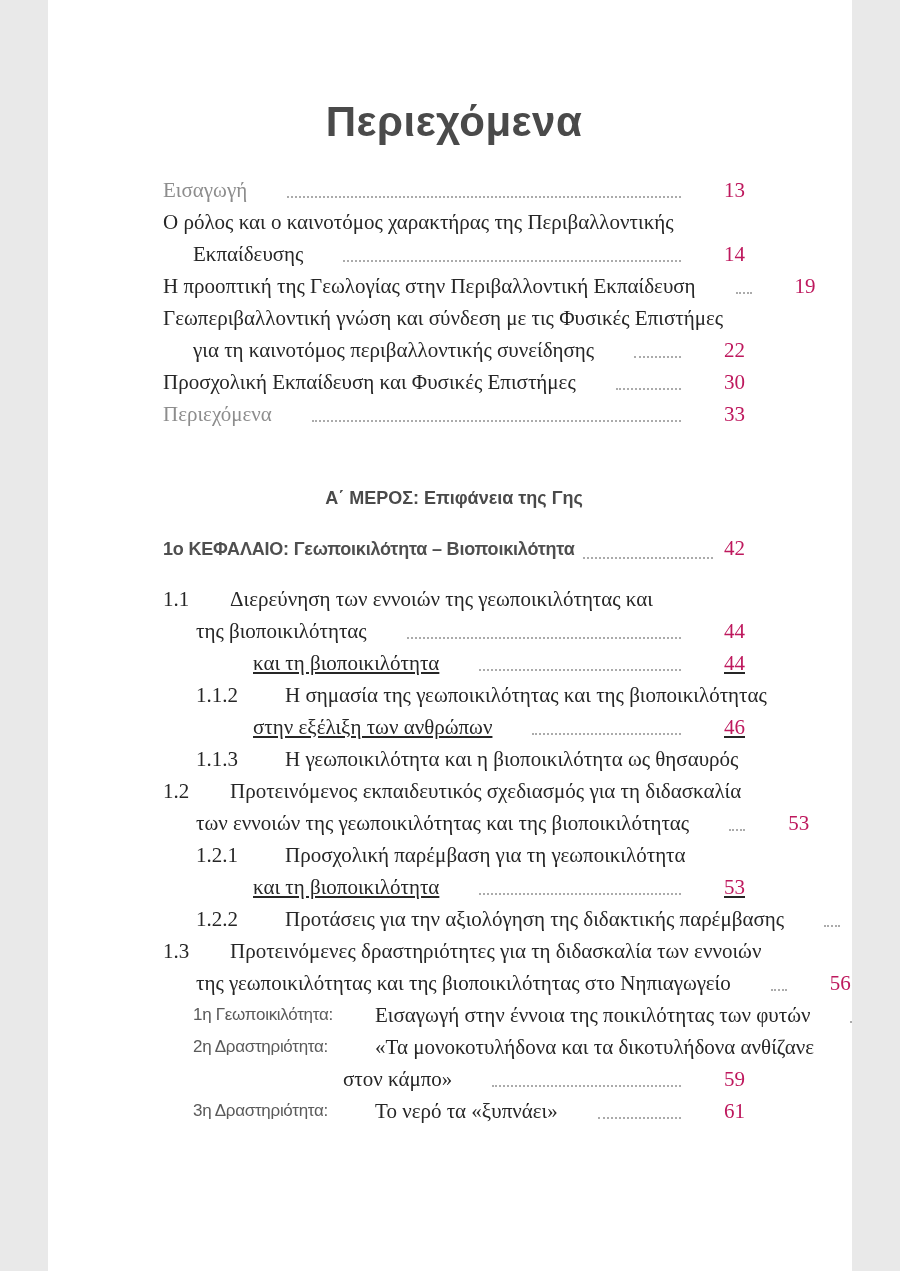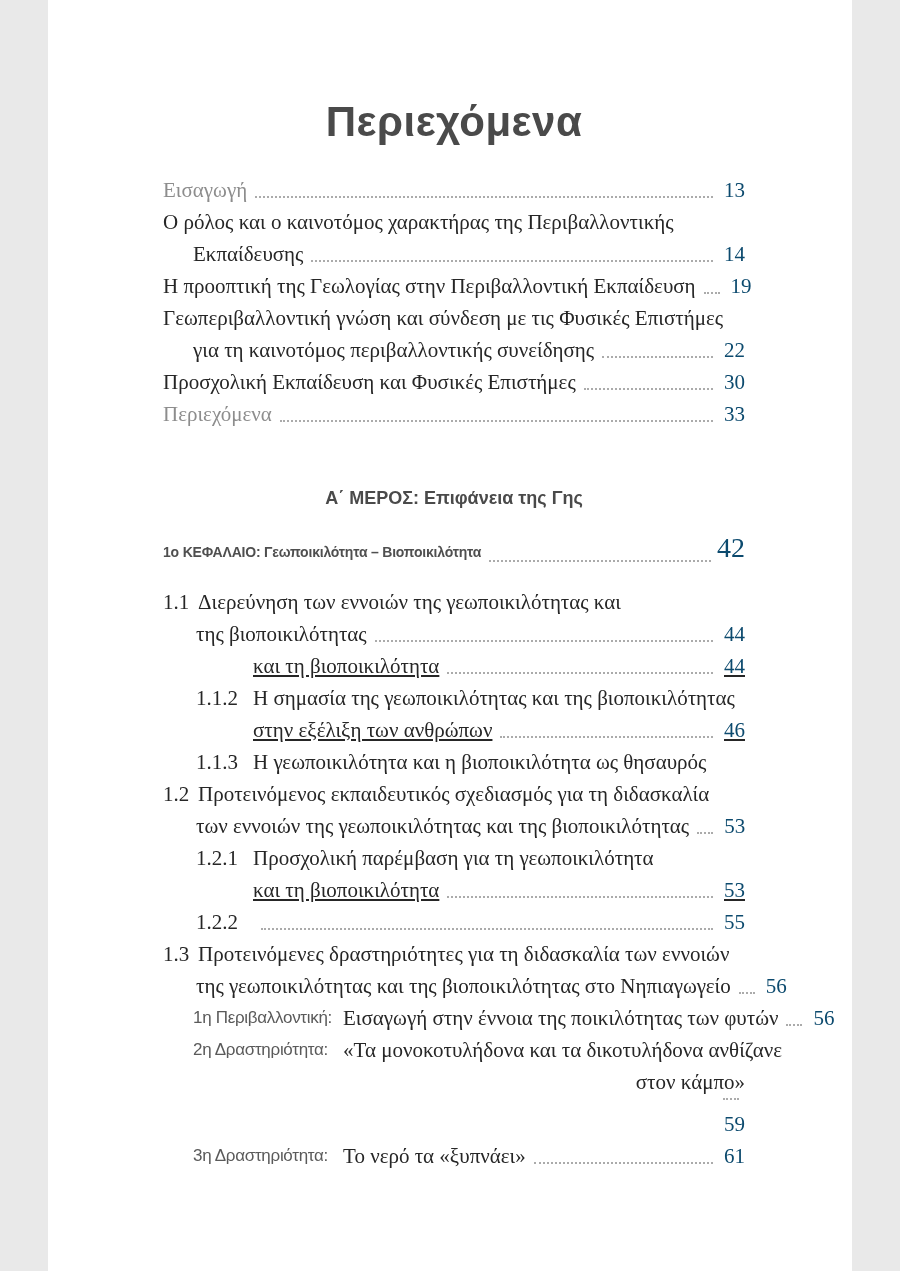--- a/index.html
+++ b/index.html
@@ -23,82 +23,83 @@
     font-weight:bold;
     font-size:42px;
     line-height:48px;
     color:#4a4a4a;
     letter-spacing:0.5px;
     margin:0 0 28px 0;
   }
   .toc-list{margin:0;padding:0;}
   .row{
     display:flex;
-    align-items:flex-end;
+    align-items:flex-start;
     line-height:32px;
     font-size:21px;
     color:#262626;
+    gap:32px;
   }
   .row .num{flex:0 0 auto;}
   .row .txt{flex:0 1 auto; white-space:nowrap;}
   .plain{padding-left:0;}
   .plain-c{padding-left:30px;}
   .s1 .num{width:35px;}
   .s1-c{padding-left:33px;}
   .s2{padding-left:33px;}
   .s2 .num{width:57px;}
   .s2-c{padding-left:90px;text-decoration:underline;}
   .act{padding-left:30px;}
   .act .num{
     width:150px;
     font-family:"Liberation Sans", sans-serif;
     font-size:17px;
     letter-spacing:-0.3px;
     color:#5a5a5a;
   }
-  .act-c{padding-left:180px;flex-direction:column;}
+  .act-c{padding-left:180px;}
   .muted .txt{color:#8d8d8d;}
   .leader{
     flex:1 1 auto;
     min-width:16px;
     border-bottom:2px dotted #ababab;
     align-self:flex-end;
     margin:0 6px 8px 8px;
   }
   .pagenum{
     flex:0 0 auto;
     min-width:26px;
     text-align:right;
-    color:#0c4a6e;
+    color:#be185d;
   }
   .part-heading{
     text-align:center;
     font-family:"Liberation Sans", sans-serif;
     font-weight:bold;
     font-size:18px;
     line-height:36px;
     color:#4a4a4a;
     margin:50px 0 14px 0;
   }
   .chapter-row{
     display:flex;
     align-items:baseline;
     line-height:36px;
     margin:0 0 16px 0;
   }
   .chapter-row .ch-label{
     flex:0 1 auto;
     font-family:"Liberation Sans", sans-serif;
     font-weight:bold;
-    font-size:14px;
+    font-size:18px;
     letter-spacing:-0.2px;
     color:#4f4f4f;
     white-space:nowrap;
   }
-  .chapter-row .pagenum{font-size:28px;}
+  .chapter-row .pagenum{font-size:21px;}
 </style>
 </head>
 <body>
 
 <div class="page">
   <div class="content">
 
     <h1 class="doc-title">Περιεχόμενα</h1>
 
     <div class="toc-list" id="intro-rows">
@@ -189,34 +190,35 @@
           <span class="num">1.2.1</span>
           <span class="txt">Προσχολική παρέμβαση για τη γεωποικιλότητα</span>
         </div>
         <div class="row s2-c">
           <span class="txt">και τη βιοποικιλότητα</span>
           <span class="leader"></span>
           <span class="pagenum">53</span>
         </div>
         <div class="row s2">
           <span class="num">1.2.2</span>
+          <span class="txt">Προτάσεις για την αξιολόγηση της διδακτικής παρέμβασης</span>
           <span class="leader"></span>
           <span class="pagenum">55</span>
         </div>
         <div class="row s1">
           <span class="num">1.3</span>
           <span class="txt">Προτεινόμενες δραστηριότητες για τη διδασκαλία των εννοιών</span>
         </div>
         <div class="row s1-c">
           <span class="txt">της γεωποικιλότητας και της βιοποικιλότητας στο Νηπιαγωγείο</span>
           <span class="leader"></span>
           <span class="pagenum">56</span>
         </div>
         <div class="row act">
-          <span class="num">1η Περιβαλλοντική:</span>
+          <span class="num">1η Γεωποικιλότητα:</span>
           <span class="txt">Εισαγωγή στην έννοια της ποικιλότητας των φυτών</span>
           <span class="leader"></span>
           <span class="pagenum">56</span>
         </div>
         <div class="row act">
           <span class="num">2η Δραστηριότητα:</span>
           <span class="txt">«Τα μονοκοτυλήδονα και τα δικοτυλήδονα ανθίζανε</span>
         </div>
         <div class="row act-c">
           <span class="txt">στον κάμπο»</span>

